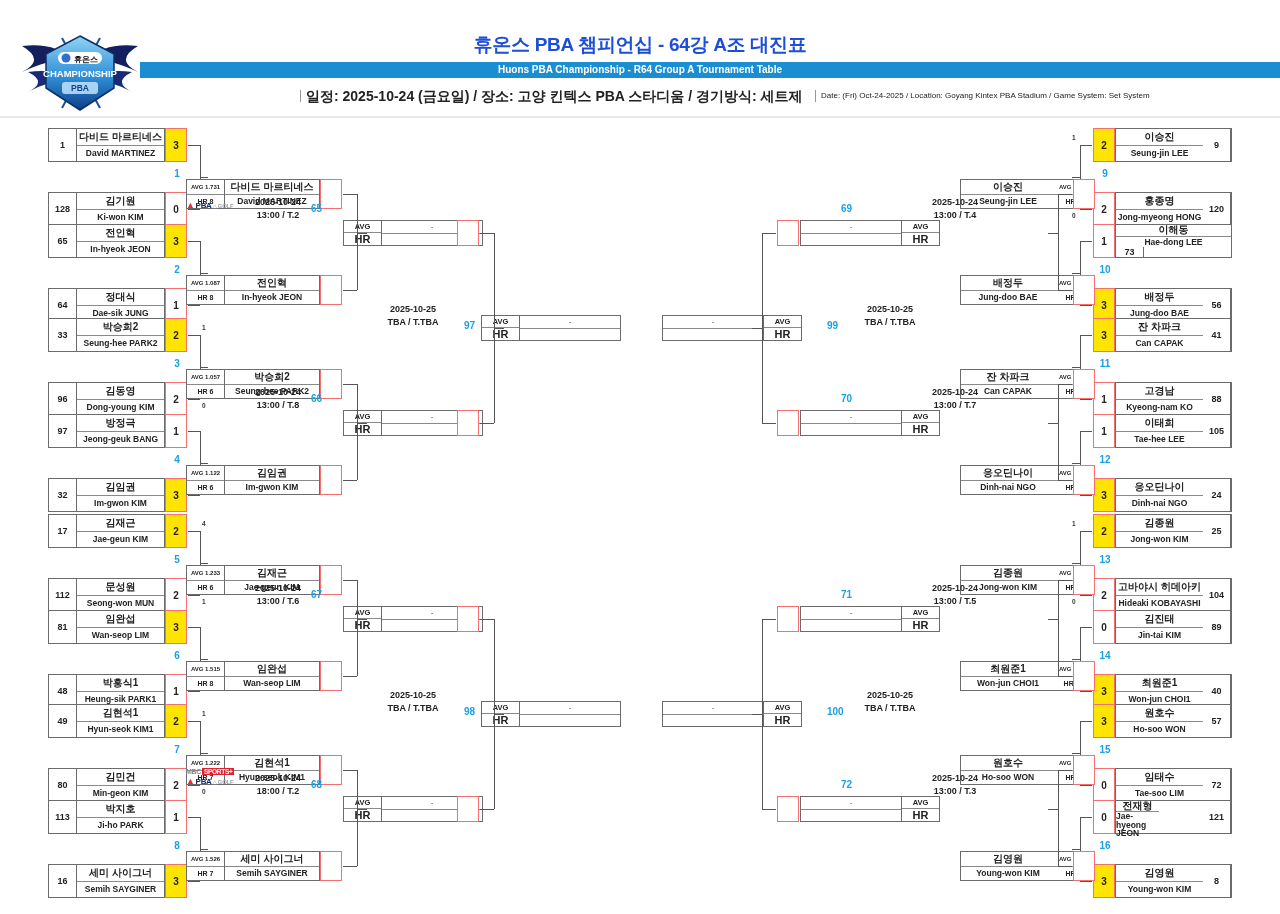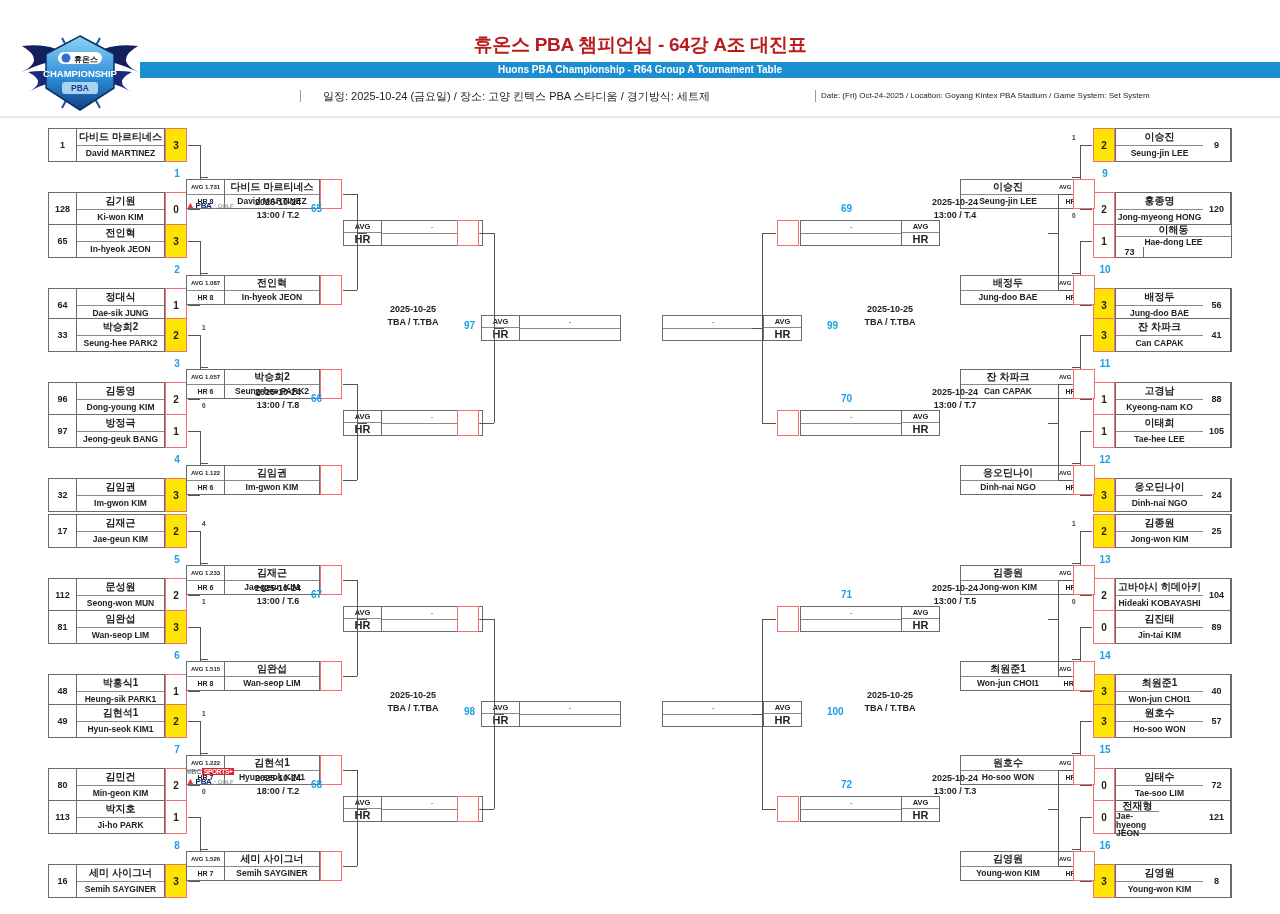--- a/index.html
+++ b/index.html
@@ -10,34 +10,34 @@
     color:#222;
     position:relative;
     overflow:hidden;
   }
 
   
   #header { position:absolute; left:0; top:0; width:1280px; height:118px; }
   #logo { position:absolute; left:16px; top:24px; width:128px; height:96px; }
   #title {
     position:absolute; left:0; top:32px; width:1280px; text-align:center;
-    font-size:19px; font-weight:bold; color:#b91c1c; letter-spacing:-0.3px;
+    font-size:19px; font-weight:bold; color:#1d4ed8; letter-spacing:-0.3px;
   }
   #subbar {
     position:absolute; left:140px; top:62px; width:1140px; height:16px;
     background:#1b8ed2;
   }
   #subtitle {
     position:absolute; left:0; top:62px; width:1280px; height:16px;
     text-align:center; line-height:16px; font-size:10px; font-weight:bold;
     color:#ffffff;
   }
   #meta-left {
-    position:absolute; left:300px; top:90px; font-size:11px; color:#222;
-    border-left:1px solid #999; padding-left:22px; line-height:12px;
+    position:absolute; left:300px; top:90px; font-size:14px; color:#222;
+    border-left:1px solid #999; padding-left:5px; line-height:12px;font-weight:bold;
   }
   #meta-right {
     position:absolute; left:815px; top:90px; font-size:8px; color:#222;
     border-left:1px solid #999; padding-left:5px; line-height:12px;
   }
   #hr-line { position:absolute; left:0; top:116px; width:1280px; height:2px; background:#e9e9e9; }
 
   
   .half { position:absolute; top:0; left:0; width:1280px; height:914px; }
 

